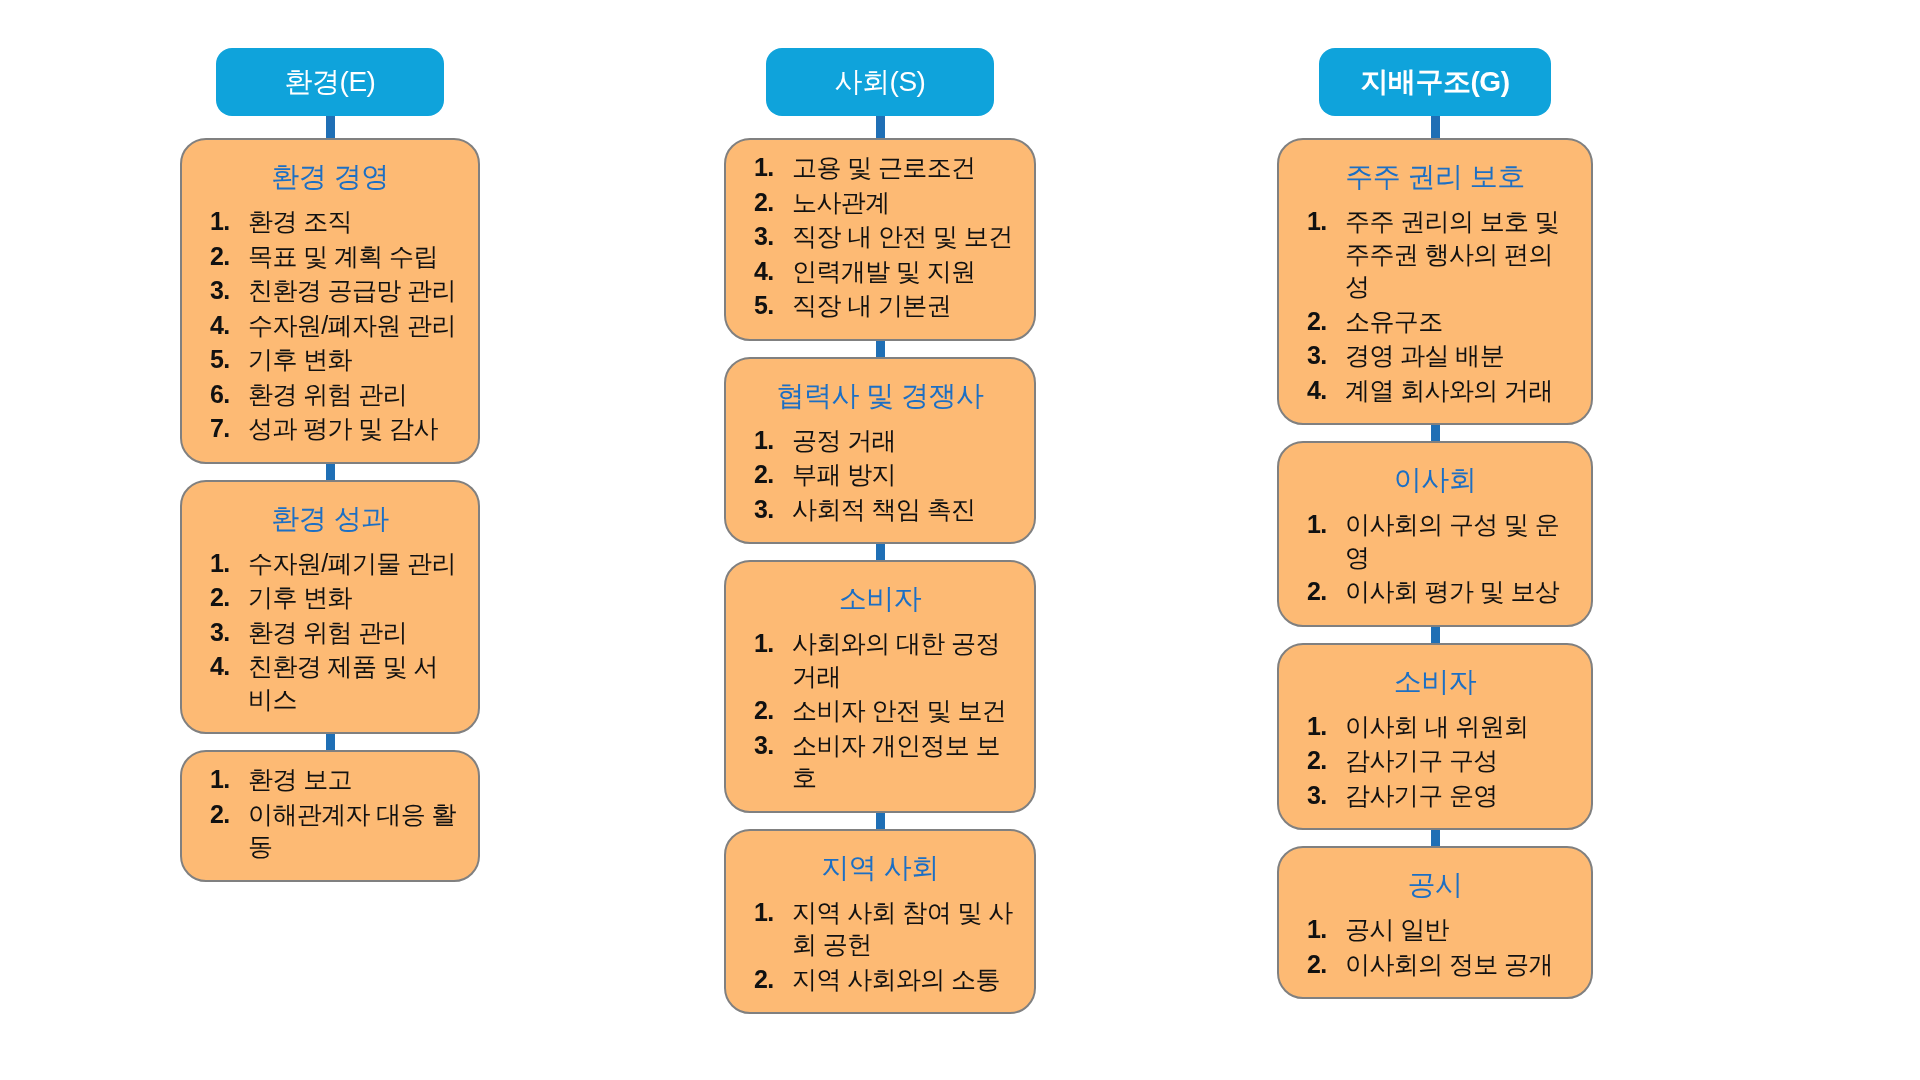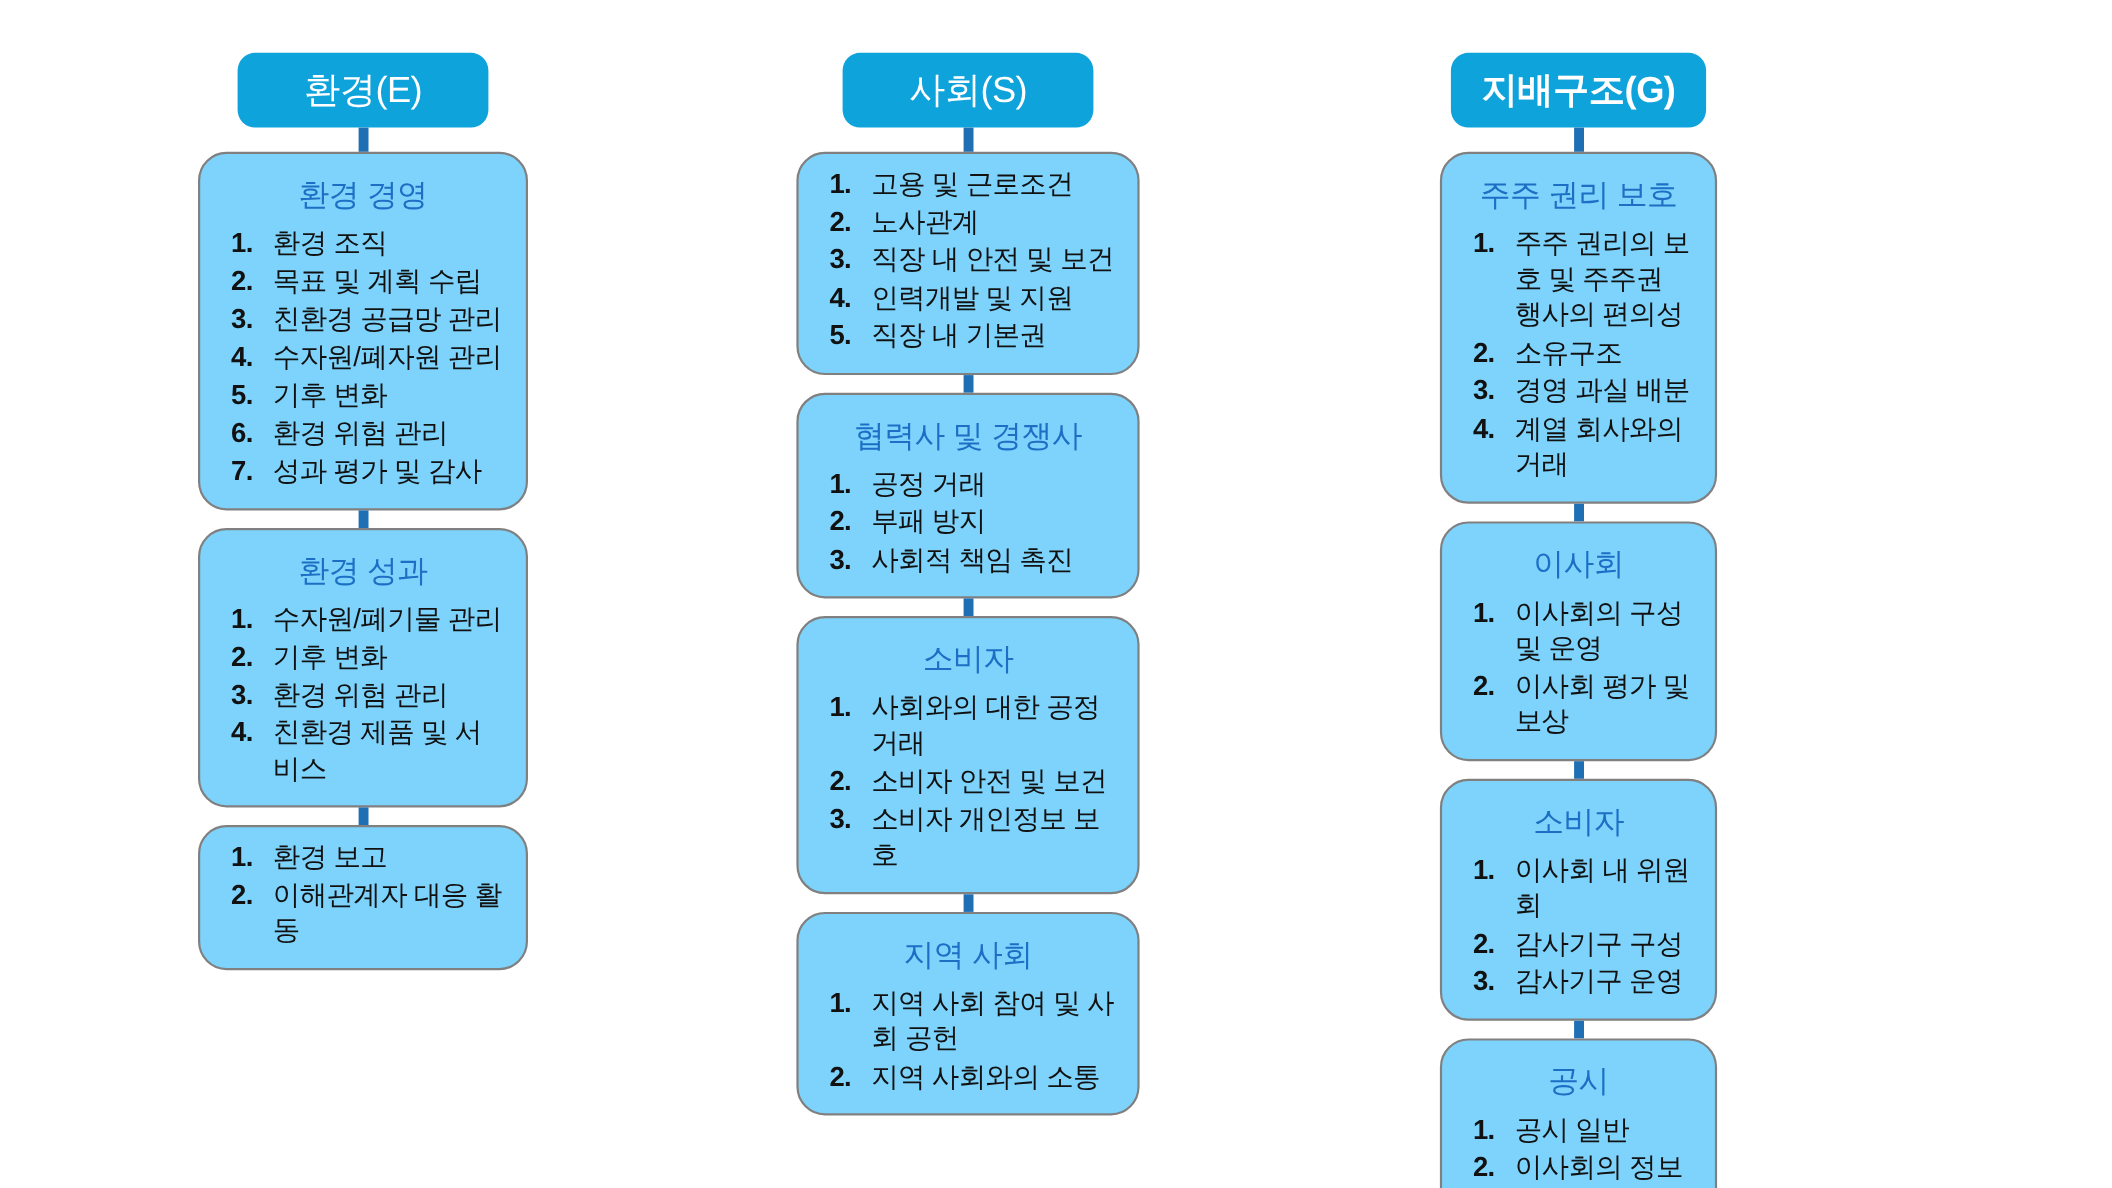--- a/index.html
+++ b/index.html
@@ -46,41 +46,41 @@
   
   .pill {
     background: #0FA3DB;
     color: #ffffff;
     border-radius: 16px;
     height: 68px;
     min-width: 290px;
     display: flex;
     align-items: center;
     justify-content: center;
-    font-size: 33px;
+    font-size: 28px;
     font-weight: 400;
     letter-spacing: -0.5px;
     padding: 0 26px;
     box-sizing: border-box;
   }
 
   
   .connector {
     width: 9px;
     height: 22px;
     background: #1F6FB5;
     flex: none;
   }
   .connector.short { height: 16px; }
 
   
   .box {
     border: 2px solid #808080;
     border-radius: 26px;
-    background: #7dd3fc;
+    background: #fdba74;
     box-sizing: border-box;
     padding: 10px 14px 16px 14px;
     width: 100%;
   }
   .box-title {
     color: #1C6FC4;
     font-size: 28px;
     text-align: center;
     margin: 8px 0 8px 0;
     letter-spacing: -0.5px;
@@ -108,21 +108,21 @@
     padding-left: 6px;
     box-sizing: border-box;
   }
   .li-text {
     flex: 1;
   }
 
   
   .col-env  .box { width: 300px; }
   .col-soc  .box { width: 312px; }
-  .col-gov  .box { width: 252px; }
+  .col-gov  .box { width: 316px; }
 
   .col-env  .pill { min-width: 228px; }
   .col-soc  .pill { min-width: 228px; }
   .col-gov  .pill { min-width: 232px; font-weight: bold; }
 </style>
 </head>
 <body>
 
 <div id="stage">
   <div class="columns">

